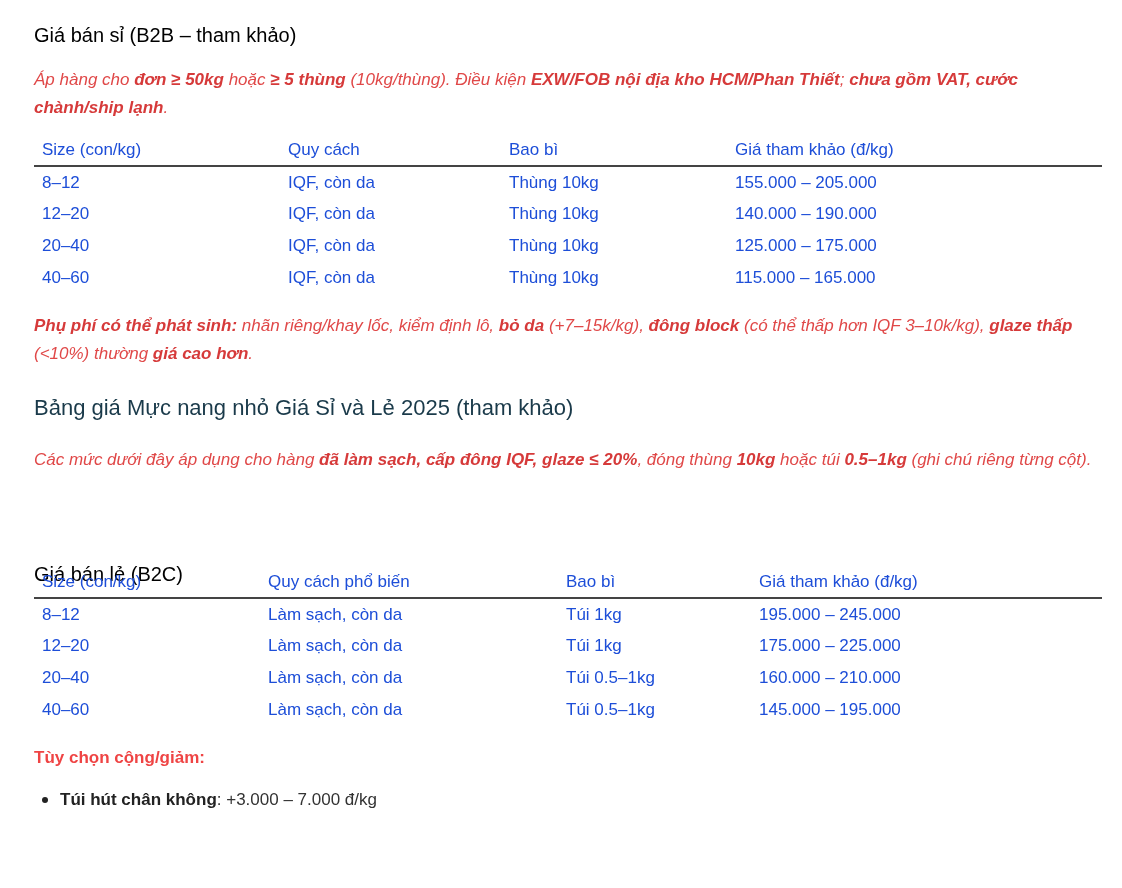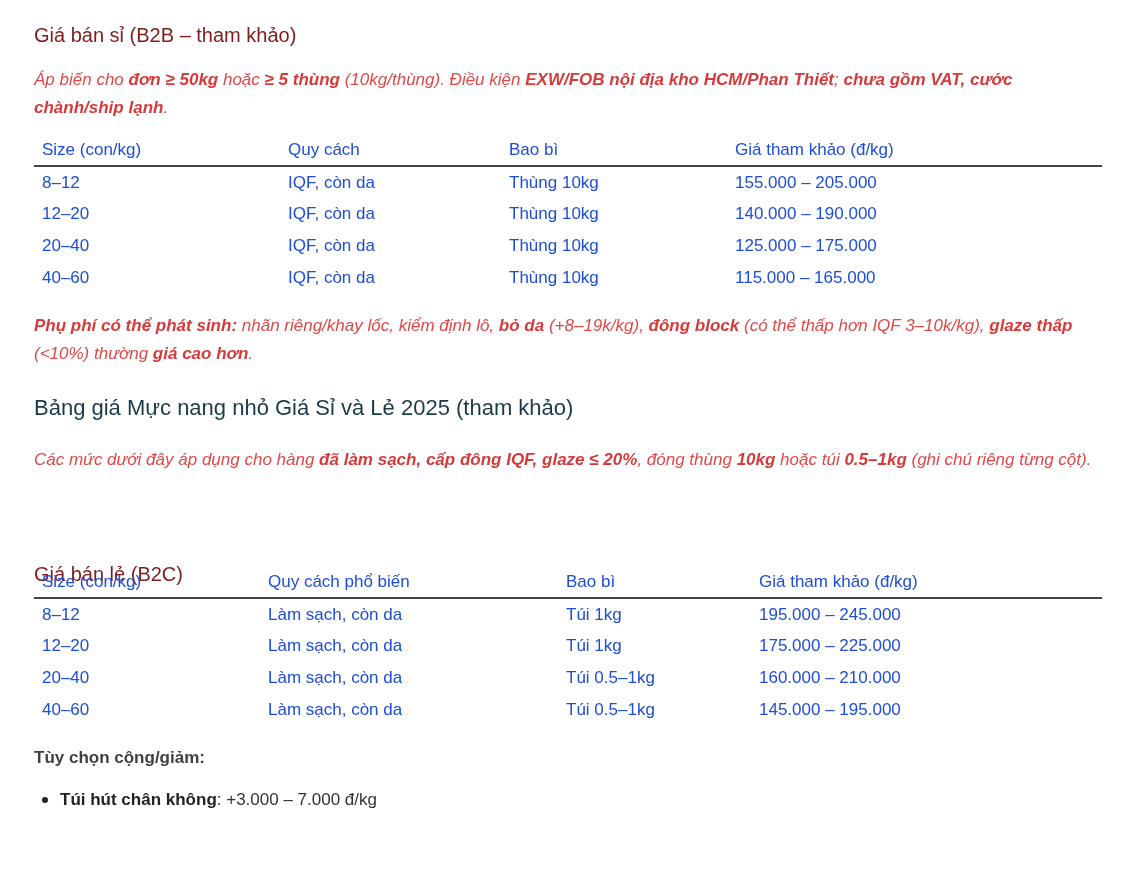--- a/index.html
+++ b/index.html
@@ -8,21 +8,21 @@
       font-family: "Liberation Sans", sans-serif;
       color: #333333;
       font-size: 17px;
       position: relative;
     }
     .page { position: absolute; left: 34px; top: 0; width: 1068px; }
 
     h3.sub {
       position: absolute;
       font-weight: normal;
-      color: #7f1d1d;
+      color: #000000;
       font-size: 20px;
       line-height: 24px;
       white-space: nowrap;
     }
     h2.main {
       position: absolute;
       font-weight: normal;
       color: #1a3a4a;
       font-size: 22px;
       line-height: 26px;
@@ -57,21 +57,21 @@
     table.price td {
       text-align: left;
       padding: 0 8px;
       height: 32px;
       vertical-align: middle;
     }
 
     .opts-title {
       position: absolute;
       font-weight: bold;
-      color: #404040;
+      color: #ef4444;
       font-size: 17px;
       line-height: 22px;
     }
     ul.opts {
       position: absolute;
       list-style: none;
       font-size: 17px;
       color: #333333;
     }
     ul.opts li {
@@ -92,21 +92,21 @@
     }
     ul.opts li b { color: #222222; }
   </style>
 </head>
 <body>
 
 <div class="page">
 
   <h3 class="sub" style="left:0; top:23px;">Giá bán sỉ (B2B – tham khảo)</h3>
 
-  <p class="note" style="left:0; top:66px;"><span>Áp biến cho </span><b>đơn ≥ 50kg</b><span> hoặc </span><b>≥ 5 thùng</b><span> (10kg/thùng). Điều kiện </span><b>EXW/FOB nội địa kho HCM/Phan Thiết</b><span>; </span><b>chưa gồm VAT, cước chành/ship lạnh</b><span>.</span></p>
+  <p class="note" style="left:0; top:66px;"><span>Áp hàng cho </span><b>đơn ≥ 50kg</b><span> hoặc </span><b>≥ 5 thùng</b><span> (10kg/thùng). Điều kiện </span><b>EXW/FOB nội địa kho HCM/Phan Thiết</b><span>; </span><b>chưa gồm VAT, cước chành/ship lạnh</b><span>.</span></p>
 
   <table class="price" style="top:135px;">
     <colgroup>
       <col style="width:246px">
         <col style="width:221px">
         <col style="width:226px">
         <col>
     </colgroup>
     <thead>
       <tr>
@@ -137,21 +137,21 @@
       </tr>
       <tr>
         <td>40–60</td>
         <td>IQF, còn da</td>
         <td>Thùng 10kg</td>
         <td>115.000 – 165.000</td>
       </tr>
     </tbody>
   </table>
 
-  <p class="note" style="left:0; top:312px;"><b>Phụ phí có thể phát sinh:</b><span> nhãn riêng/khay lốc, kiểm định lô, </span><b>bỏ da</b><span> (+8–19k/kg), </span><b>đông block</b><span> (có thể thấp hơn IQF 3–10k/kg), </span><b>glaze thấp</b><span> (&lt;10%) thường </span><b>giá cao hơn</b><span>.</span></p>
+  <p class="note" style="left:0; top:312px;"><b>Phụ phí có thể phát sinh:</b><span> nhãn riêng/khay lốc, kiểm định lô, </span><b>bỏ da</b><span> (+7–15k/kg), </span><b>đông block</b><span> (có thể thấp hơn IQF 3–10k/kg), </span><b>glaze thấp</b><span> (&lt;10%) thường </span><b>giá cao hơn</b><span>.</span></p>
 
   <h2 class="main" style="left:0; top:395px;">Bảng giá Mực nang nhỏ Giá Sỉ và Lẻ 2025 (tham khảo)</h2>
 
   <p class="note" style="left:0; top:446px;"><span>Các mức dưới đây áp dụng cho hàng </span><b>đã làm sạch, cấp đông IQF, glaze ≤ 20%</b><span>, đóng thùng </span><b>10kg</b><span> hoặc túi </span><b>0.5–1kg</b><span> (ghi chú riêng từng cột).</span></p>
 
   <h3 class="sub" style="left:0; top:532px;margin-top:30px;">Giá bán lẻ (B2C)</h3>
 
   <table class="price" style="top:567px;">
     <colgroup>
       <col style="width:226px">

